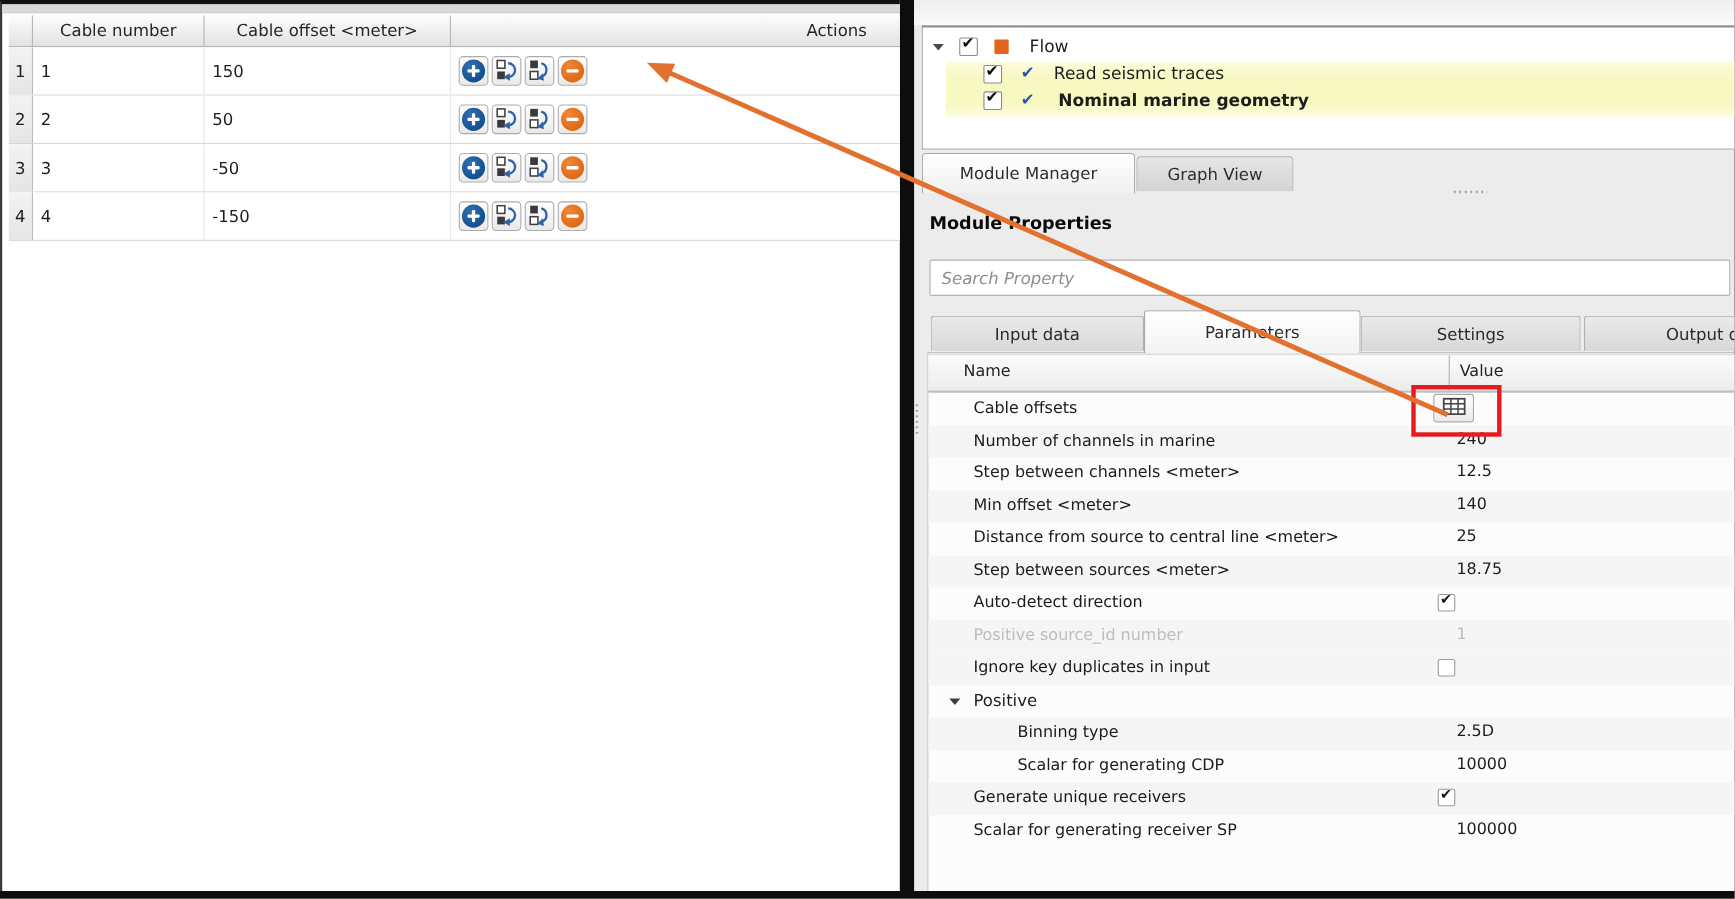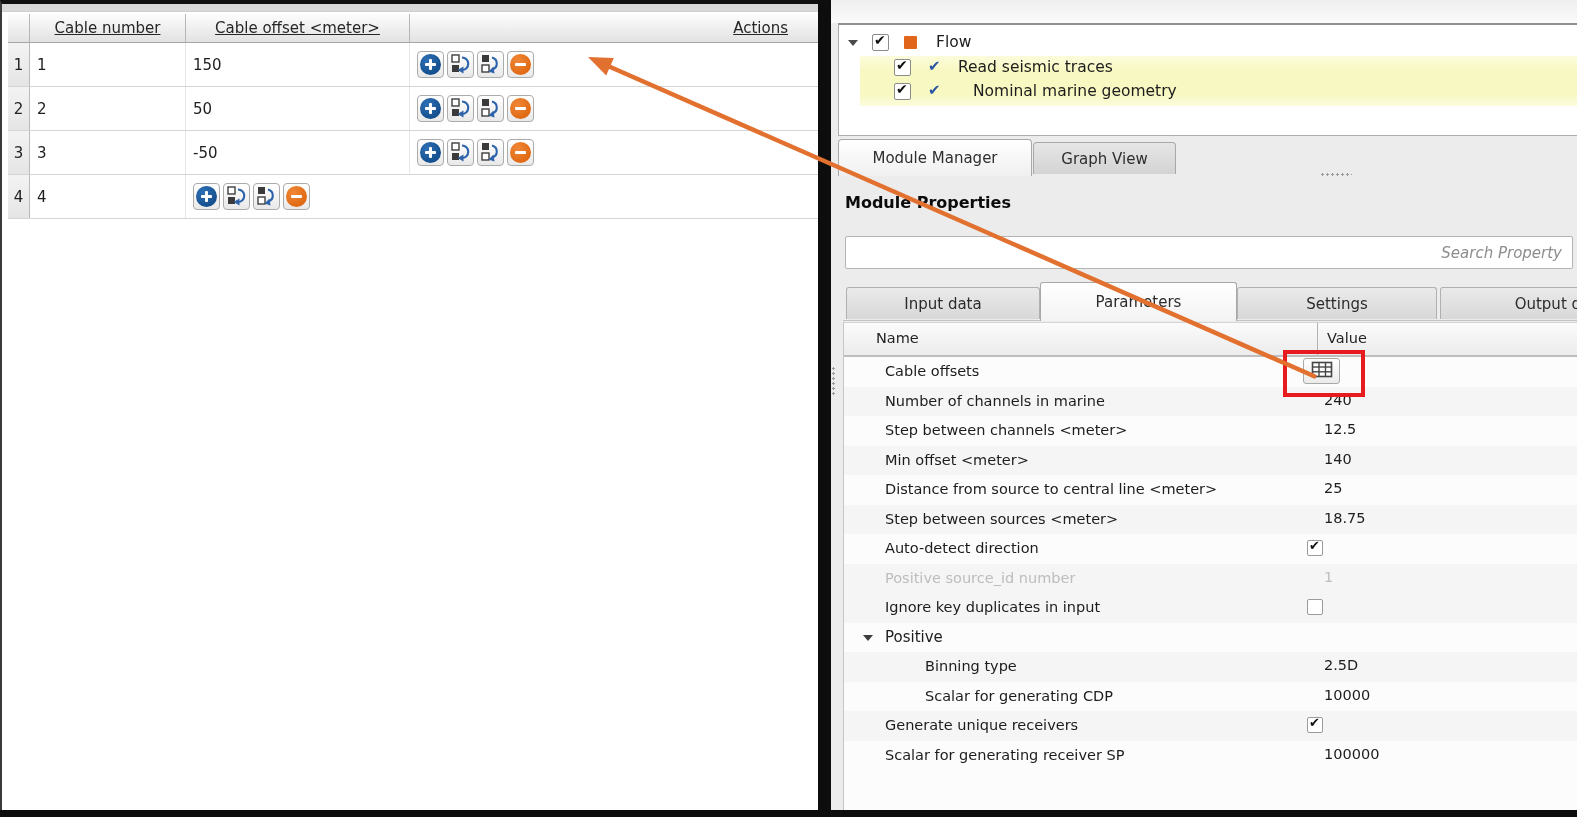--- a/index.html
+++ b/index.html
@@ -13,21 +13,21 @@
 
   
   #left-window {
     position:absolute; left:0; top:0; width:818px; height:810px;
     background:#ffffff; border-top:4px solid #101010; border-left:2px solid #3a3a3a;
   }
   .lw-strip { height:8px; background:#d9d9d9; border-bottom:1px solid #cfcfcf; }
   .cable-table { position:absolute; left:6px; top:9px; right:0; }
   .ct-header { display:flex; height:30px; background:linear-gradient(#fdfdfd,#e2e2e2);
     border-bottom:1px solid #a6a6a6; border-top:1px solid #fff; font-size:15px; color:#262626; }
-  .ct-header > div { display:flex; align-items:center; justify-content:center; border-right:1px solid #b6b6b6;text-decoration:underline; }
+  .ct-header > div { display:flex; align-items:center; justify-content:center; border-right:1px solid #b6b6b6; }
   .h-rownum { width:22px; }
   .h-c1 { width:156px; }
   .h-c2 { width:224px; }
   .h-actions { flex:1; justify-content:flex-end !important; padding-right:30px; border-right:none !important; }
   .ct-row { display:flex; height:44px; border-bottom:1px solid #d5d5d5; background:#fff; }
   .ct-rownum { width:22px; background:linear-gradient(#f3f3f3,#e5e5e5); border-right:1px solid #b9b9b9;
     display:flex; align-items:center; justify-content:center; font-size:15px; color:#222; }
   .ct-c1 { width:156px; padding-left:7px; display:flex; align-items:center; font-size:15px; border-right:1px solid #e7e7e7; }
   .ct-c2 { width:224px; padding-left:7px; display:flex; align-items:center; font-size:15px; border-right:1px solid #e7e7e7; }
   .ct-actions { flex:1; display:flex; align-items:center; gap:3px; padding-left:7px; }
@@ -69,21 +69,21 @@
 
   .dots-h { position:absolute; left:489px; top:173px; width:32px; height:3px;
     background-image:radial-gradient(circle,#9a9a9a 1px,transparent 1.3px); background-size:5px 3px; }
   .dots-v { position:absolute; left:1px; top:366px; width:3px; height:30px;
     background-image:radial-gradient(circle,#9a9a9a 1px,transparent 1.3px); background-size:3px 5px; }
 
   .mp-title { position:absolute; left:14px; top:193px; font-size:16px; font-weight:bold; color:#0b0b0b; }
 
   .search-input { position:absolute; left:14px; top:236px; width:calc(100% - 18px); height:33px;
     border:1px solid #b4b4b4; border-radius:2px; background:#fff; padding:0 10px;
-    font-family:inherit; font-size:15px; color:#333; outline:none;text-align:right; }
+    font-family:inherit; font-size:15px; color:#333; outline:none; }
   .search-input::placeholder { font-style:italic; color:#8d8d8d; }
 
   .param-tab { position:absolute; display:flex; align-items:center; justify-content:center;
     font-size:15px; color:#2b2b2b; cursor:pointer; }
   .param-tab.idle { top:287px; height:32px; background:linear-gradient(#eaeaea,#d8d8d8);
     border:1px solid #b0b0b0; border-bottom:none; border-radius:3px 3px 0 0; }
   .param-tab.active { top:282px; height:39px; background:linear-gradient(#ffffff,#f3f3f3);
     border:1px solid #a8a8a8; border-bottom:none; border-radius:3px 3px 0 0; z-index:3; }
   #tab-input-data { left:15px;  width:194px; }
   #tab-parameters { left:209px; width:197px; }
@@ -235,20 +235,21 @@
       </button>
       <button class="act-btn">
         <span class="circle orange"></span>
       </button>
     </div>
   </div>
 
   <div class="ct-row">
     <div class="ct-rownum">4</div>
     <div class="ct-c1">4</div>
+    <div class="ct-c2">-150</div>
     <div class="ct-actions">
       <button class="act-btn">
         <span class="circle blue plus"></span>
       </button>
       <button class="act-btn">
         <span>
           <svg width="21" height="21" viewBox="0 0 21 21">
             <rect x="2" y="2" width="7" height="7" fill="#ffffff" stroke="#3f3f3f" stroke-width="1.4"></rect>
             <rect x="2" y="12" width="7" height="7" fill="#3a3a3a"></rect>
             <path d="M 12 4.5 A 6.25 6.25 0 0 1 12 17" fill="none" stroke="#2c63ab" stroke-width="2.1"></path>
@@ -290,21 +291,21 @@
 
     <div class="tree-row" style="top:31px;">
       <span class="tree-cb" style="left:55px;"></span>
       <span class="blue-check" style="left:89px;">✔</span>
       <span class="tree-label" style="left:119px;">Read seismic traces</span>
     </div>
 
     <div class="tree-row" style="top:55px;">
       <span class="tree-cb" style="left:55px;"></span>
       <span class="blue-check" style="left:89px;">✔</span>
-      <span class="tree-label" style="left:134px;">Nominal marine geometry</span>
+      <span class="tree-label" style="left:123px;font-weight:bold;">Nominal marine geometry</span>
     </div>
   </div>
 
   <div class="dots-v"></div>
 
   <div class="view-tab active">Module Manager</div>
   <div class="view-tab idle">Graph View</div>
 
   <div class="dots-h"></div>
 

